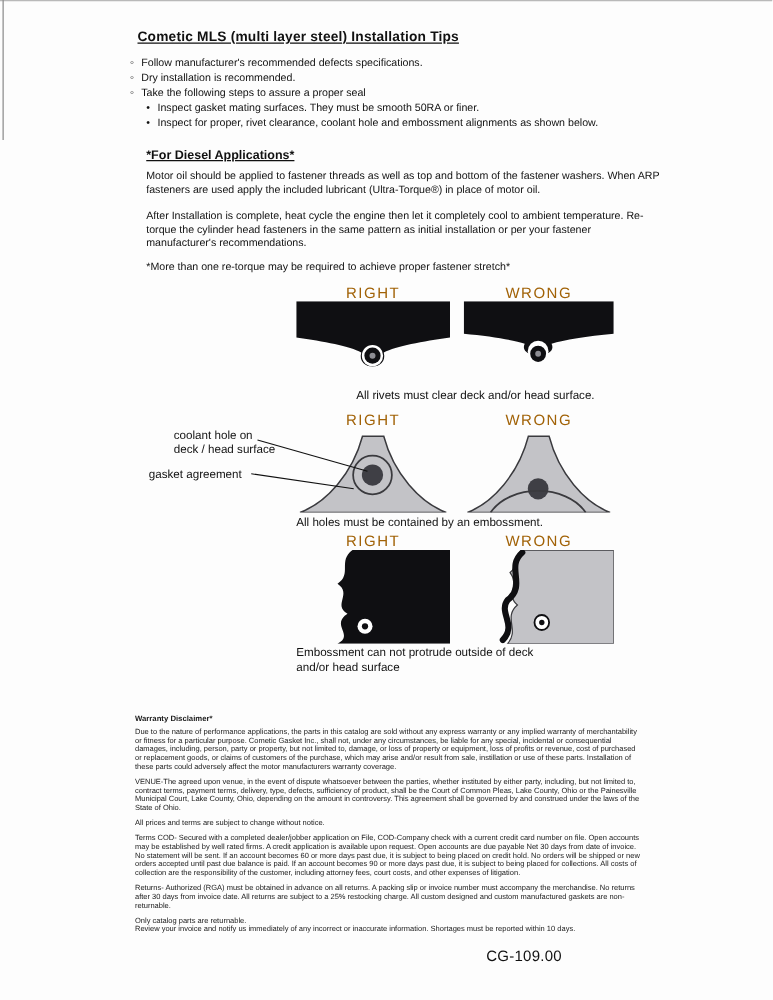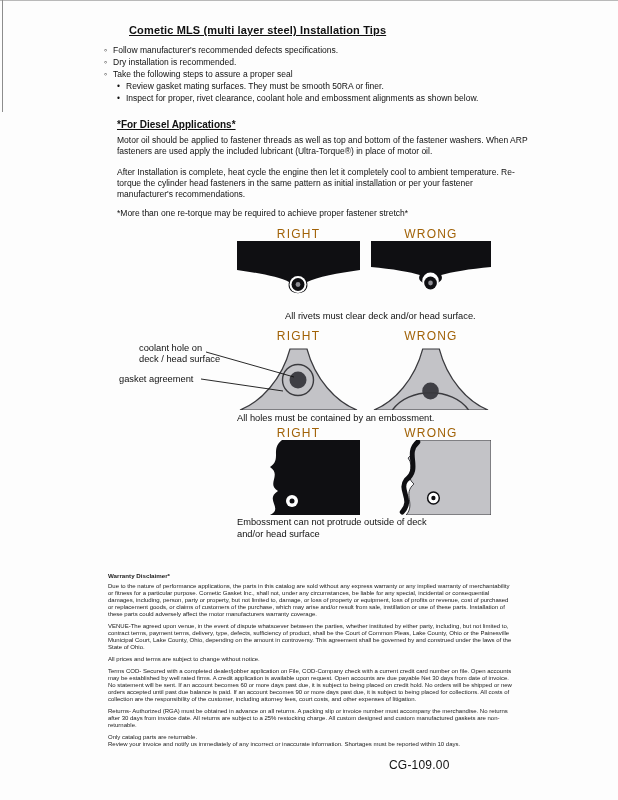--- a/index.html
+++ b/index.html
@@ -27,27 +27,27 @@
   .footer{font-size:12px;letter-spacing:.2px;}
   svg{display:block;}
 </style>
 </head>
 <body>
 
 <div class="page">
   <div class="abs edge-top"></div>
   <div class="abs edge-left"></div>
 
-  <div class="abs title" style="left:110px;top:24px;margin-left:19px;">Cometic MLS (multi layer steel) Installation Tips</div>
+  <div class="abs title" style="left:110px;top:24px;">Cometic MLS (multi layer steel) Installation Tips</div>
 
   <div class="abs tips" style="left:104px;top:44px;">
     <div class="tip l1"><span>Follow manufacturer's recommended defects specifications.</span></div>
     <div class="tip l1"><span>Dry installation is recommended.</span></div>
     <div class="tip l1"><span>Take the following steps to assure a proper seal</span></div>
-    <div class="tip l2"><span>Review gasket mating surfaces.  They must be smooth 50RA or finer.</span></div>
+    <div class="tip l2"><span>Inspect gasket mating surfaces.  They must be smooth 50RA or finer.</span></div>
     <div class="tip l2"><span>Inspect for proper, rivet clearance, coolant hole and embossment alignments as shown below.</span></div>
   </div>
 
   <div class="abs heading" style="left:117px;top:119px;">*For Diesel Applications*</div>
   <div class="abs para" style="left:117px;top:135px;">Motor oil should be applied to fastener threads as well as top and bottom of the fastener washers. When ARP fasteners are used apply the included lubricant (Ultra-Torque®) in place of motor oil.</div>
   <div class="abs para" style="left:117px;top:167px;">After Installation is complete, heat cycle the engine then let it completely cool to ambient temperature. Re-torque the cylinder head fasteners in the same pattern as initial installation or per your fastener manufacturer's recommendations.</div>
   <div class="abs para" style="left:117px;top:208px;">*More than one re-torque may be required to achieve proper fastener stretch*</div>
 
   <div class="abs dg-h" style="left:237px;top:227px;width:123px;">RIGHT</div>
   <div class="abs dg-h" style="left:371px;top:227px;width:120px;">WRONG</div>

